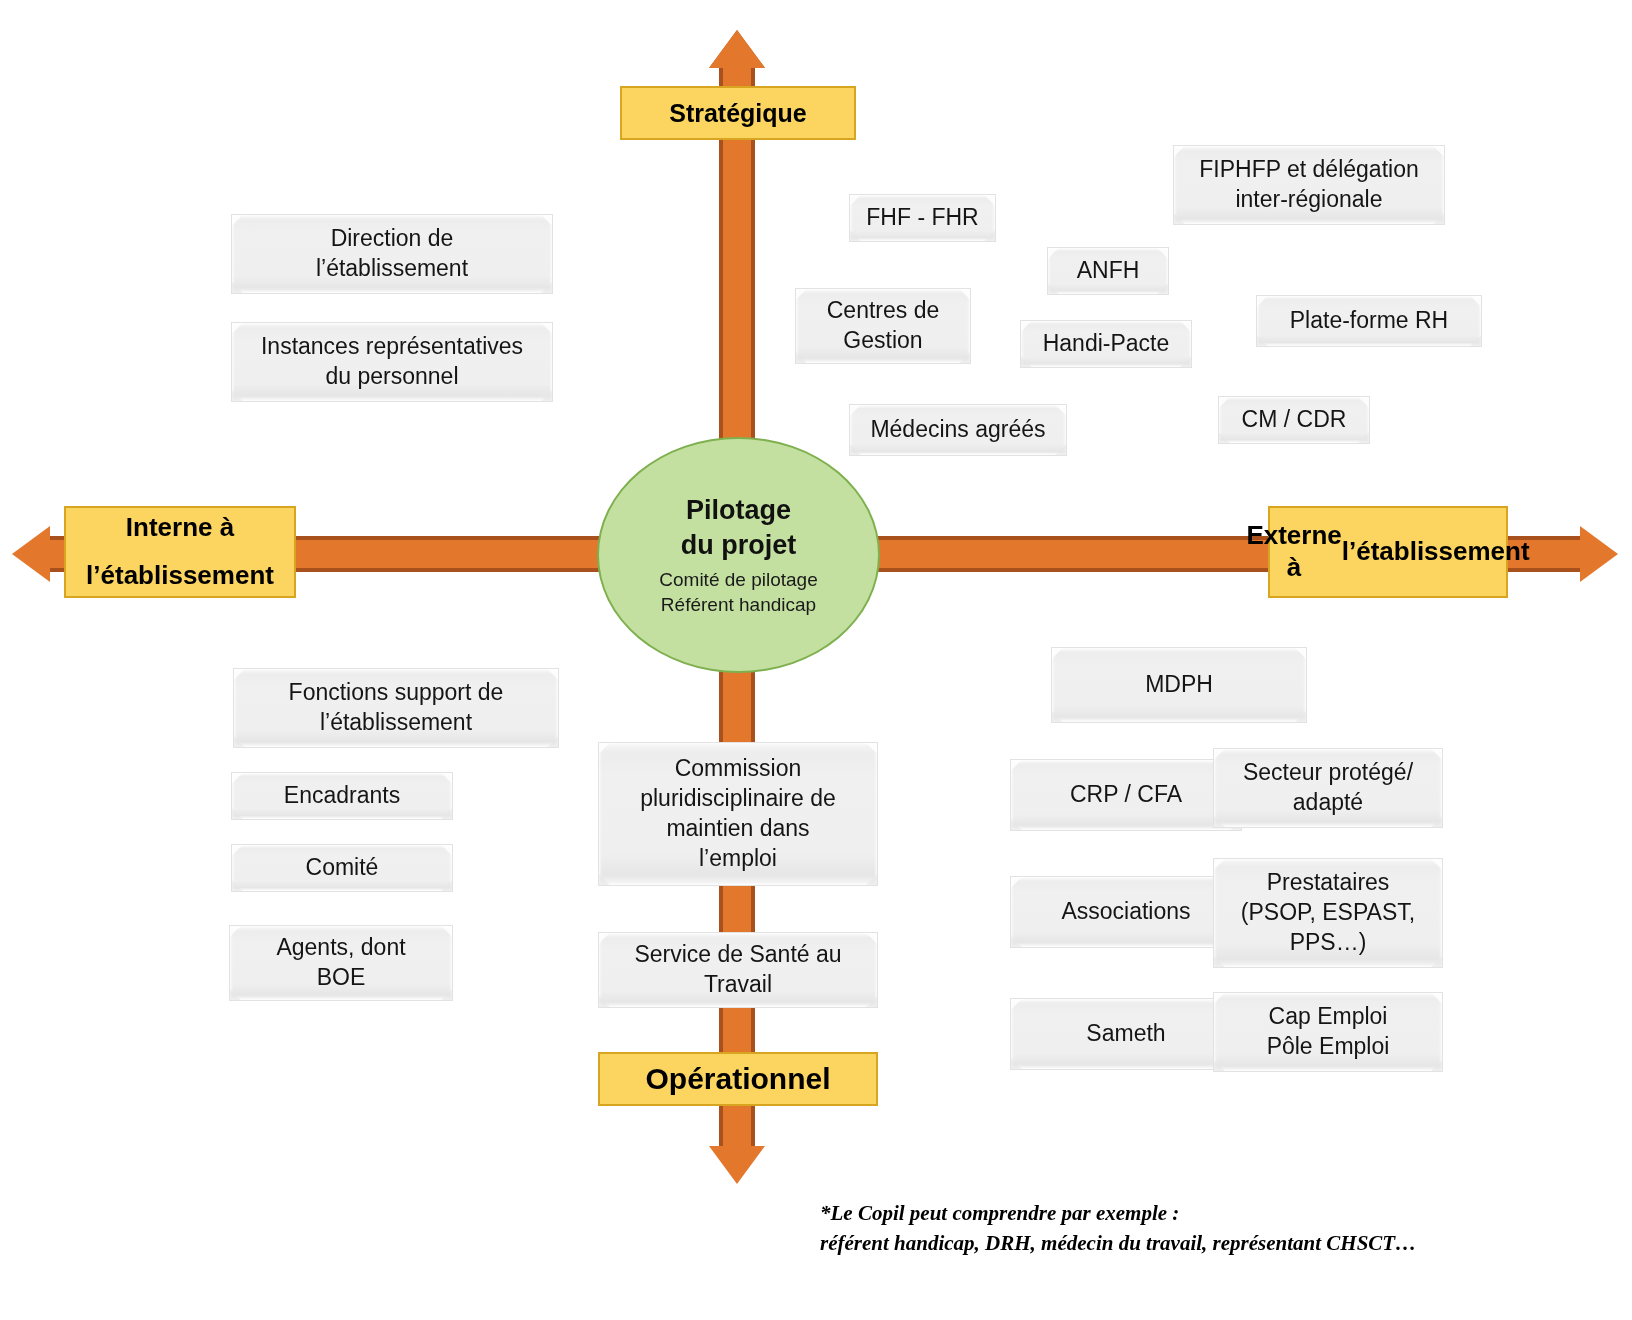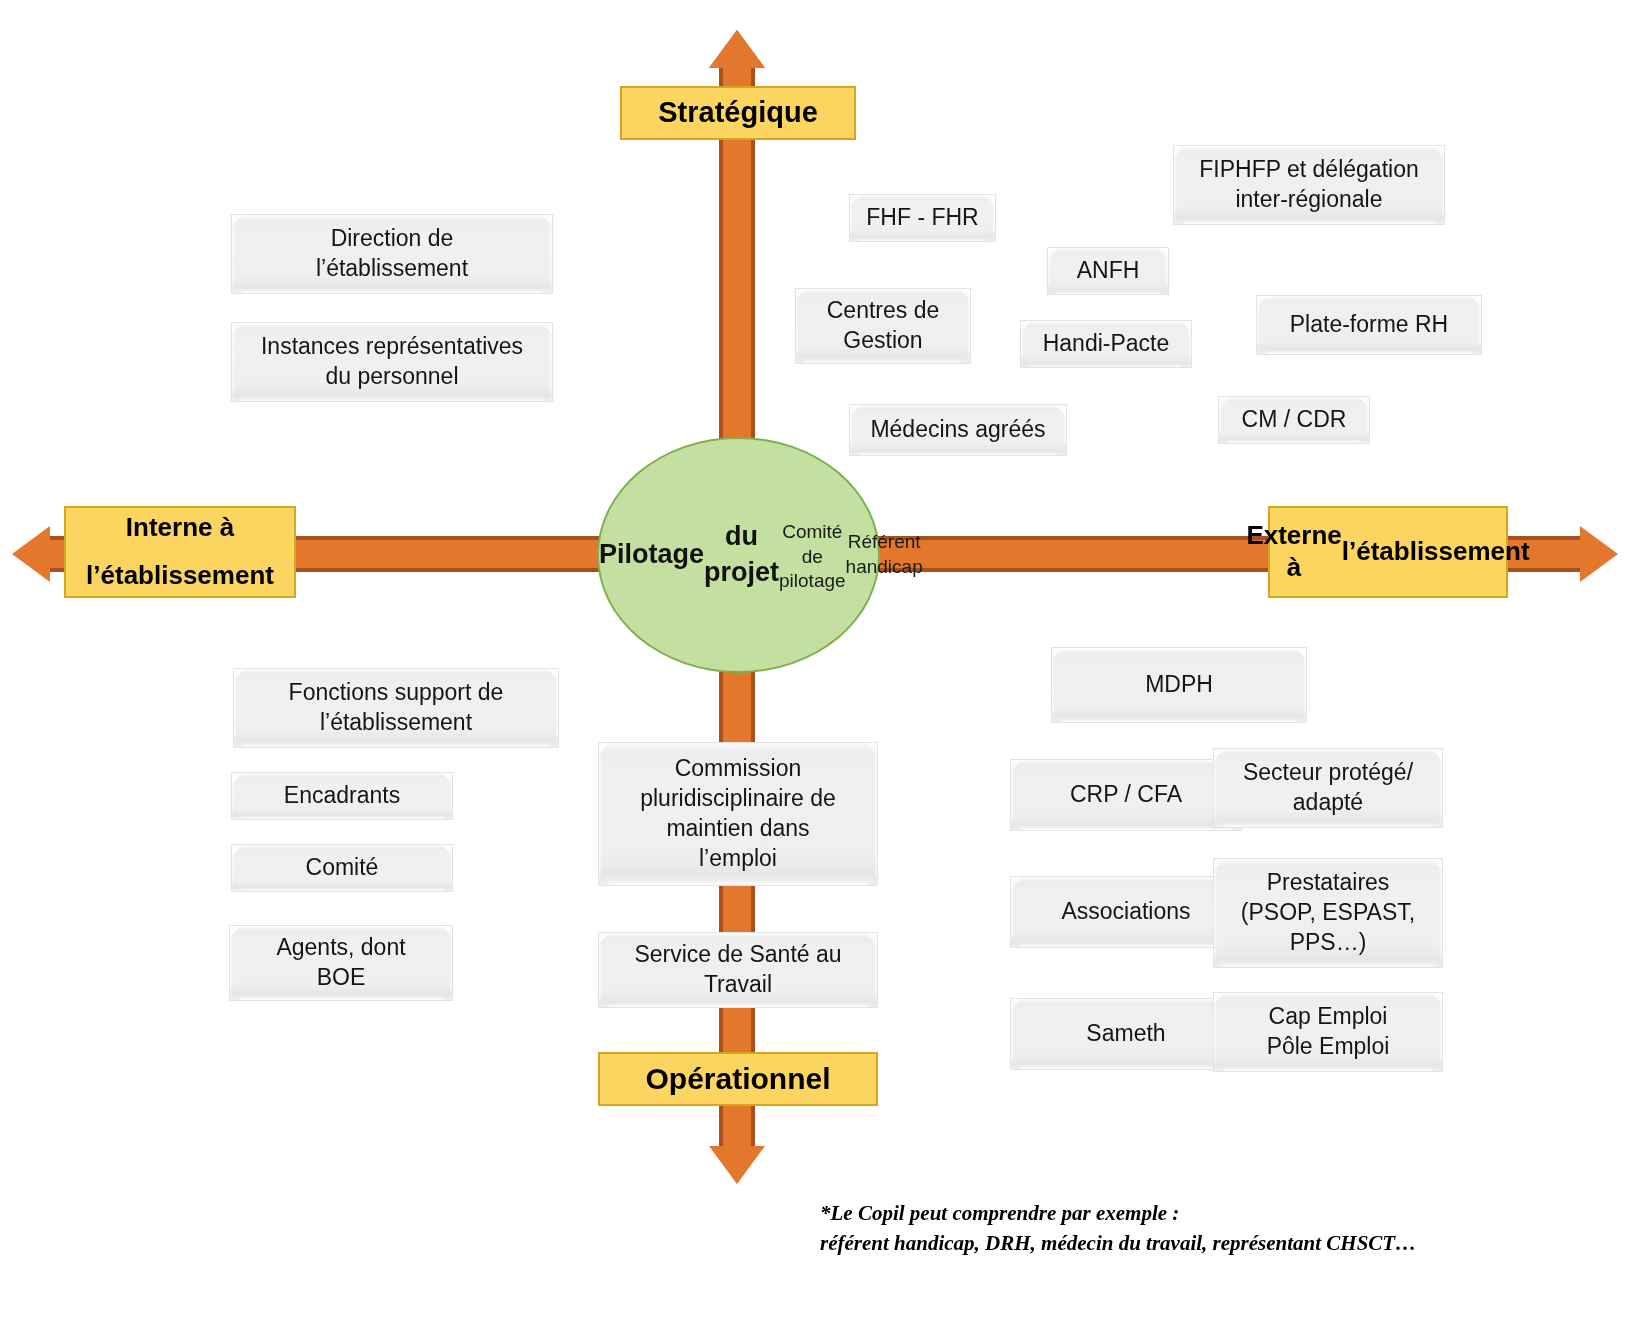--- a/index.html
+++ b/index.html
@@ -74,22 +74,23 @@
     z-index: 5;
   }
 
   
   .center-circle {
     position: absolute;
     border-radius: 50%;
     background: #C3E0A0;
     border: 2px solid #7FB04F;
     display: flex;
-    flex-direction: row;
+    flex-direction: column;
     align-items: center;
+    justify-content: center;
     text-align: center;
     z-index: 6;
     box-sizing: border-box;
   }
   .center-circle .cc-title {
     font-weight: bold;
     font-size: 27px;
     line-height: 1.32;
     color: #111111;
   }
@@ -160,21 +161,21 @@
 
   <div class="bar vert" style="left:719px; top:68px; width:36px; height:1078px;"></div>
 
   <div class="bar horiz" style="left:42px; top:536px; width:1548px; height:36px;"></div>
 
   <div class="arrowhead arrow-up" style="left:709px; top:30px;"></div>
   <div class="arrowhead arrow-down" style="left:709px; top:1146px;"></div>
   <div class="arrowhead arrow-left" style="left:12px; top:526px;"></div>
   <div class="arrowhead arrow-right" style="left:1580px; top:526px;"></div>
 
-  <div class="axis-label" style="left:620px; top:86px; width:236px; height:54px; font-size:29px;">
+  <div class="axis-label" style="left:620px; top:86px; width:236px; height:54px; font-size:25px;">
     <span>Stratégique</span>
   </div>
 
   <div class="axis-label" style="left:598px; top:1052px; width:280px; height:54px; font-size:30px;">
     <span>Opérationnel</span>
   </div>
 
   <div class="axis-label" style="left:64px; top:506px; width:232px; height:92px; font-size:26px; flex-direction:column;gap:16px;">
     <span>Interne à</span>
     <span>l’établissement</span>
@@ -216,21 +217,21 @@
 
   <div class="gbox" style="left:795px; top:288px; width:176px; height:76px; white-space:pre-line;">
     <span>Centres de
 Gestion</span>
   </div>
 
   <div class="gbox" style="left:1020px; top:320px; width:172px; height:48px; white-space:pre-line;">
     <span>Handi-Pacte</span>
   </div>
 
-  <div class="gbox" style="left:1256px; top:295px; width:226px; height:60px; white-space:pre-line;">
+  <div class="gbox" style="left:1256px; top:295px; width:226px; height:52px; white-space:pre-line;">
     <span>Plate-forme RH</span>
   </div>
 
   <div class="gbox" style="left:849px; top:404px; width:218px; height:52px; white-space:pre-line;">
     <span>Médecins agréés</span>
   </div>
 
   <div class="gbox" style="left:1218px; top:396px; width:152px; height:48px; white-space:pre-line;">
     <span>CM / CDR</span>
   </div>

